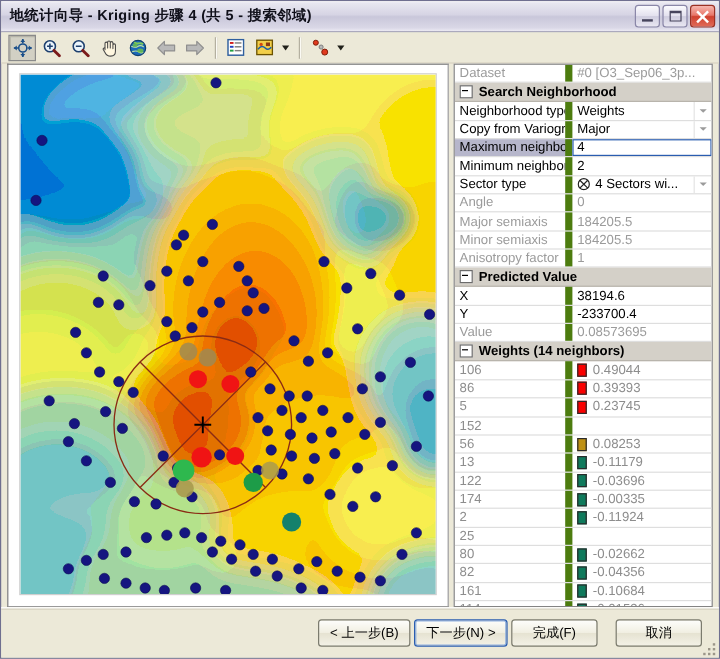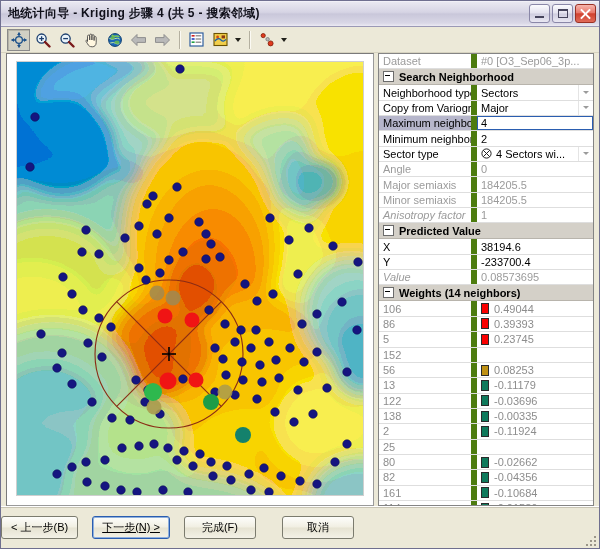--- a/index.html
+++ b/index.html
@@ -173,21 +173,21 @@
   }
   .row .val {
     flex: 1 1 auto;
     display: flex; align-items: center;
     padding-left: 4px;
     box-sizing: border-box;
     white-space: nowrap; overflow: hidden;
     color: #000000;
   }
   .row.readonly .lbl, .row.readonly .val { color: #9b9b9b; }
-  .row.italic .lbl { font-style: italic; }
+  .row.italic .lbl { }
   .row.selected .lbl {
     background: #b6b6cb;
     color: #000000;
     font-weight: normal;
   }
   .row.selected .val {
     background: #ffffff;
     border: 1px solid #2a5db0;
     margin: 0;
     padding-left: 3px;
@@ -240,41 +240,40 @@
   }
   .wrow .lbl { color: #8d8d8d; }
   .wrow .val { color: #8d8d8d; }
 
   
   .footer {
     height: 42px; flex: 0 0 42px;
     background: #ece9d8;
     border-top: 1px solid #ffffff;
     box-shadow: inset 0 1px 0 #c9c5b4;
-    display: flex; align-items: center; justify-content: flex-start;
-    padding-right: 30px;
-    box-sizing: border-box;
-    gap: 14px;
+    display: flex; align-items: center; justify-content: flex-end;
+    padding-right: 14px;
+    box-sizing: border-box;
+    gap: 3px;
     position: relative;
   }
   .btn {
     min-width: 72px; height: 23px;
     border: 1px solid #7b7b6e;
     border-radius: 3px;
     background: linear-gradient(to bottom,#fdfdfb,#f1efe2 48%,#e6e3d2 52%,#f3f1e6);
     font-size: 11px; color: #000;
     display: flex; align-items: center; justify-content: center;
     padding: 0 9px;
     box-sizing: border-box;
     font-family: "Liberation Sans", sans-serif;
   }
   .btn.default {
     border: 1px solid #2a5db0;
     box-shadow: 0 0 0 1px #8fb0dd inset;
-    text-decoration: underline;
   }
   .grip {
     position: absolute; right: 3px; bottom: 2px;
     width: 12px; height: 12px;
   }
   .grip span {
     position: absolute; width: 2px; height: 2px; background: #9b9689;
   }
 </style>
 </head>
@@ -637,21 +636,21 @@
           <div class="val">#0 [O3_Sep06_3p...</div>
         </div>
 
         <div class="cat">
           <span class="expander"></span>
           <span>Search Neighborhood</span>
         </div>
 
         <div class="row">
           <div class="lbl">Neighborhood type</div>
-          <div class="val">Sectors</div>
+          <div class="val">Weights</div>
           <div class="drop">
               <i></i>
             </div>
         </div>
 
         <div class="row">
           <div class="lbl">Copy from Variogram</div>
           <div class="val">Major</div>
           <div class="drop">
               <i></i>
@@ -770,21 +769,21 @@
             </div>
           </div>
           <div class="row wrow">
             <div class="lbl">122</div>
             <div class="val">
               <span class="swatch" style="background:#0f7a5c"></span>
               <span>-0.03696</span>
             </div>
           </div>
           <div class="row wrow">
-            <div class="lbl">138</div>
+            <div class="lbl">174</div>
             <div class="val">
               <span class="swatch" style="background:#0f7a5c"></span>
               <span>-0.00335</span>
             </div>
           </div>
           <div class="row wrow">
             <div class="lbl">2</div>
             <div class="val">
               <span class="swatch" style="background:#0f7a5c"></span>
               <span>-0.11924</span>

